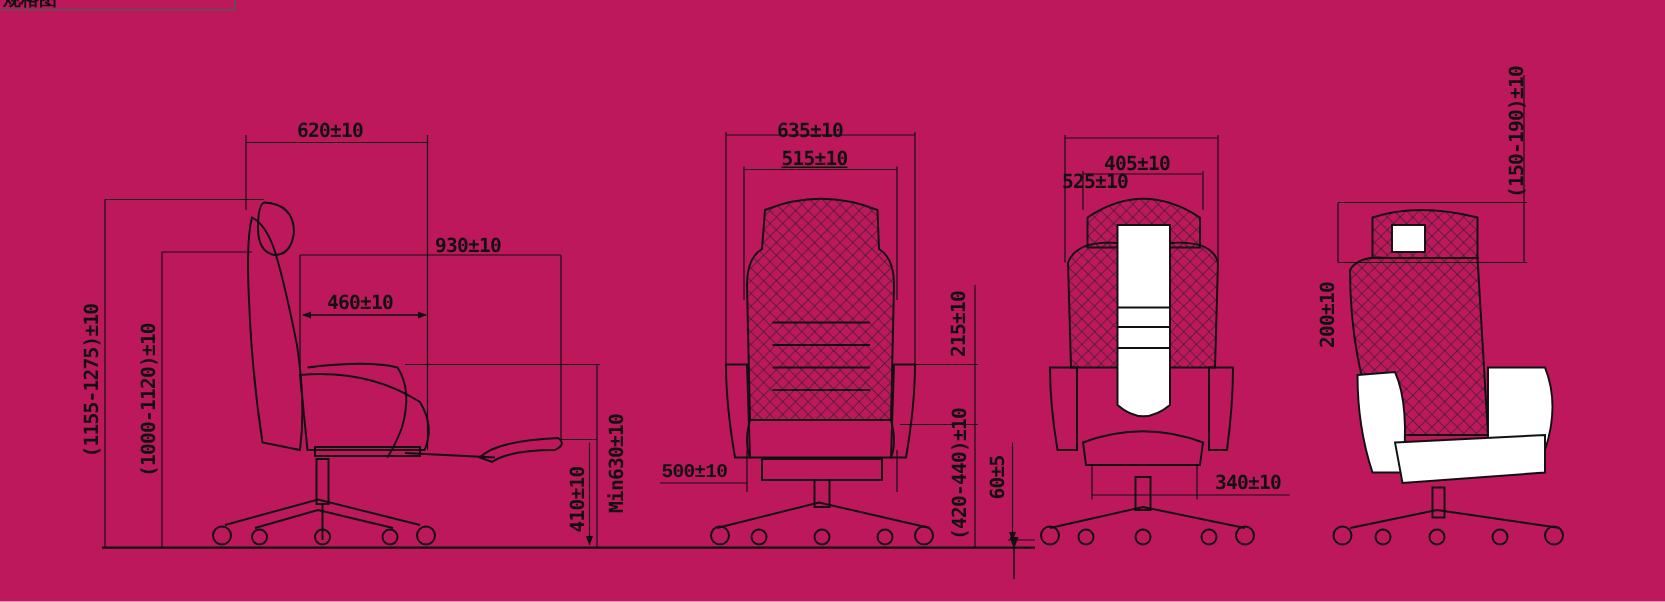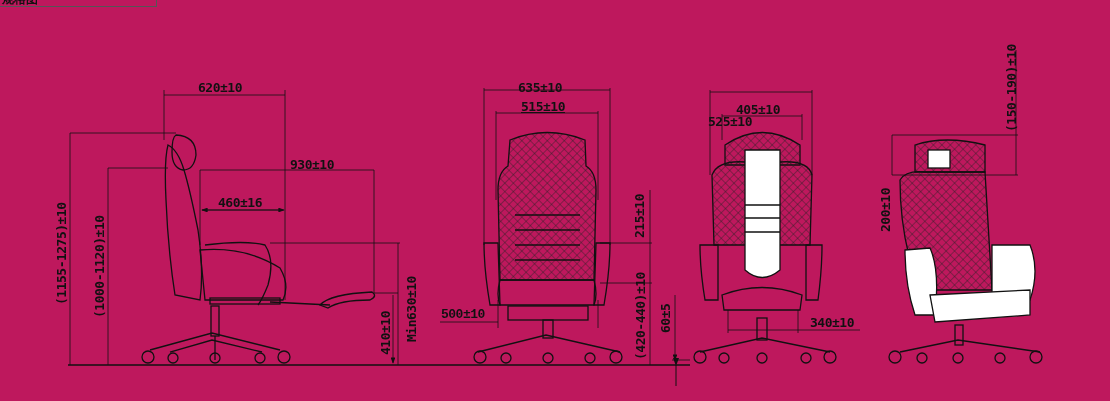--- a/index.html
+++ b/index.html
@@ -160,21 +160,21 @@
       <circle cx="895" cy="357" r="6"></circle>
         <circle cx="922" cy="358" r="5"></circle>
         <circle cx="958" cy="358" r="5"></circle>
         <circle cx="1000" cy="358" r="5"></circle>
         <circle cx="1036" cy="357" r="6"></circle>
     </g>
   </svg>
 
   <div class="dim" style="left:198px;top:80px;">620±10</div>
   <div class="dim" style="left:290px;top:157px;">930±10</div>
-  <div class="dim" style="left:218px;top:195px;">460±16</div>
+  <div class="dim" style="left:218px;top:195px;">460±10</div>
   <div class="dim v" style="left:54px;top:305px;">(1155-1275)±10</div>
   <div class="dim v" style="left:92px;top:318px;">(1000-1120)±10</div>
   <div class="dim v" style="left:378px;top:355px;">410±10</div>
   <div class="dim v" style="left:404px;top:342px;">Min630±10</div>
 
   <div class="dim" style="left:518px;top:80px;">635±10</div>
   <div class="dim" style="left:521px;top:99px;text-decoration:underline;">515±10</div>
   <div class="dim" style="left:441px;top:307px;font-family:Liberation Mono, monospace;">500±10</div>
   <div class="dim v" style="left:632px;top:238px;">215±10</div>
   <div class="dim v" style="left:633px;top:360px;">(420-440)±10</div>

